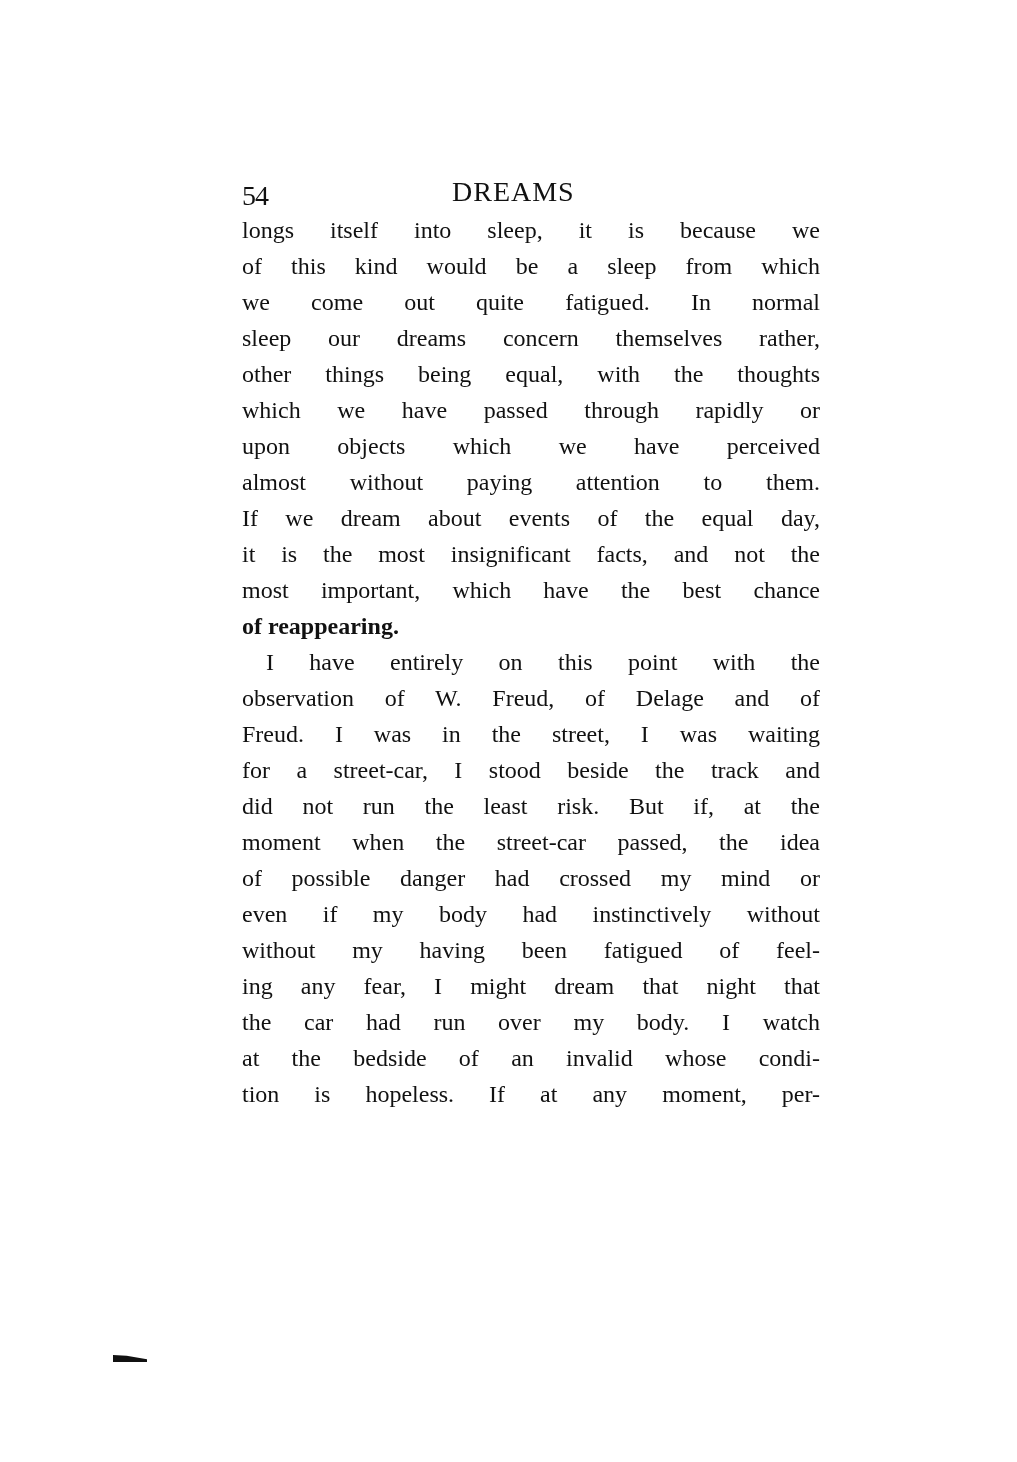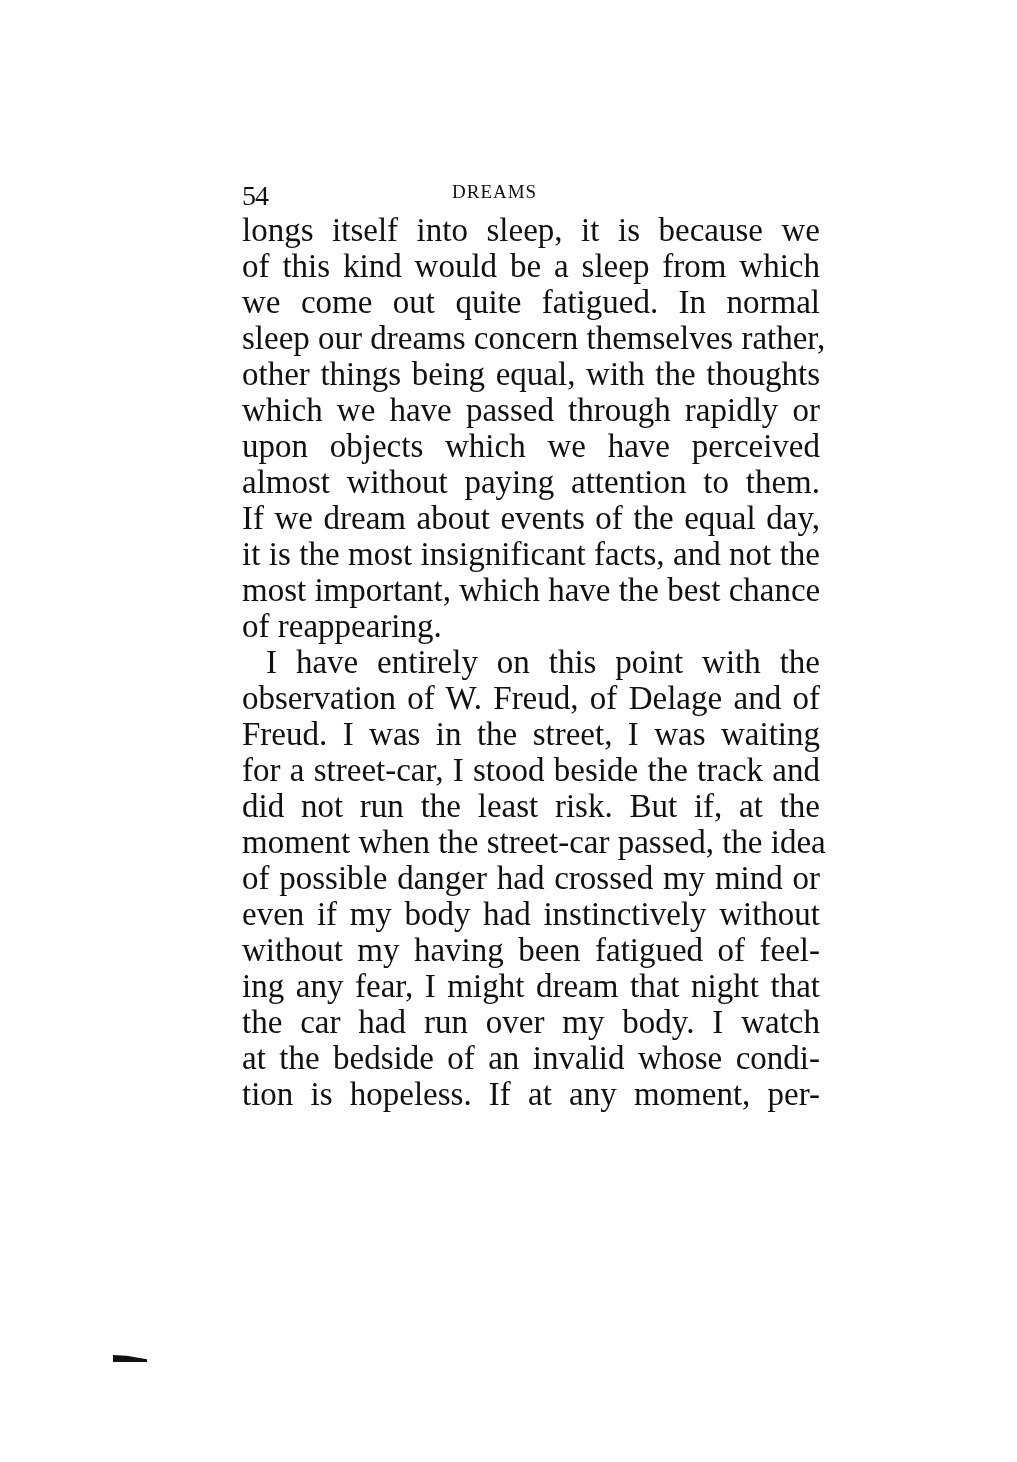--- a/index.html
+++ b/index.html
@@ -34,42 +34,43 @@
       left: 0;
       top: 0;
       font-size: 28px;
       line-height: 36px;
       letter-spacing: -1px;
     }
     .running-title {
       position: absolute;
       left: 210px;
       top: -4px;
-      font-size: 19px;
+      font-size: 28px;
       line-height: 36px;
       letter-spacing: 1px;
       text-align: right;
     }
     .body-text {
       position: absolute;
       left: 242px;
       top: 212px;
       width: 578px;
     }
     .line {
       display: block;
       height: 36px;
-      font-size: 33px;
+      font-size: 24px;
       line-height: 36px;
       white-space: nowrap;
       text-align: justify;
       text-align-last: justify;
     }
     .line.last {
       text-align-last: left;
+      font-weight: bold;
     }
     .line.indent {
       padding-left: 24px;
     }
     .scan-mark {
       position: absolute;
       left: 113px;
       top: 1355px;
       width: 34px;
       height: 7px;

